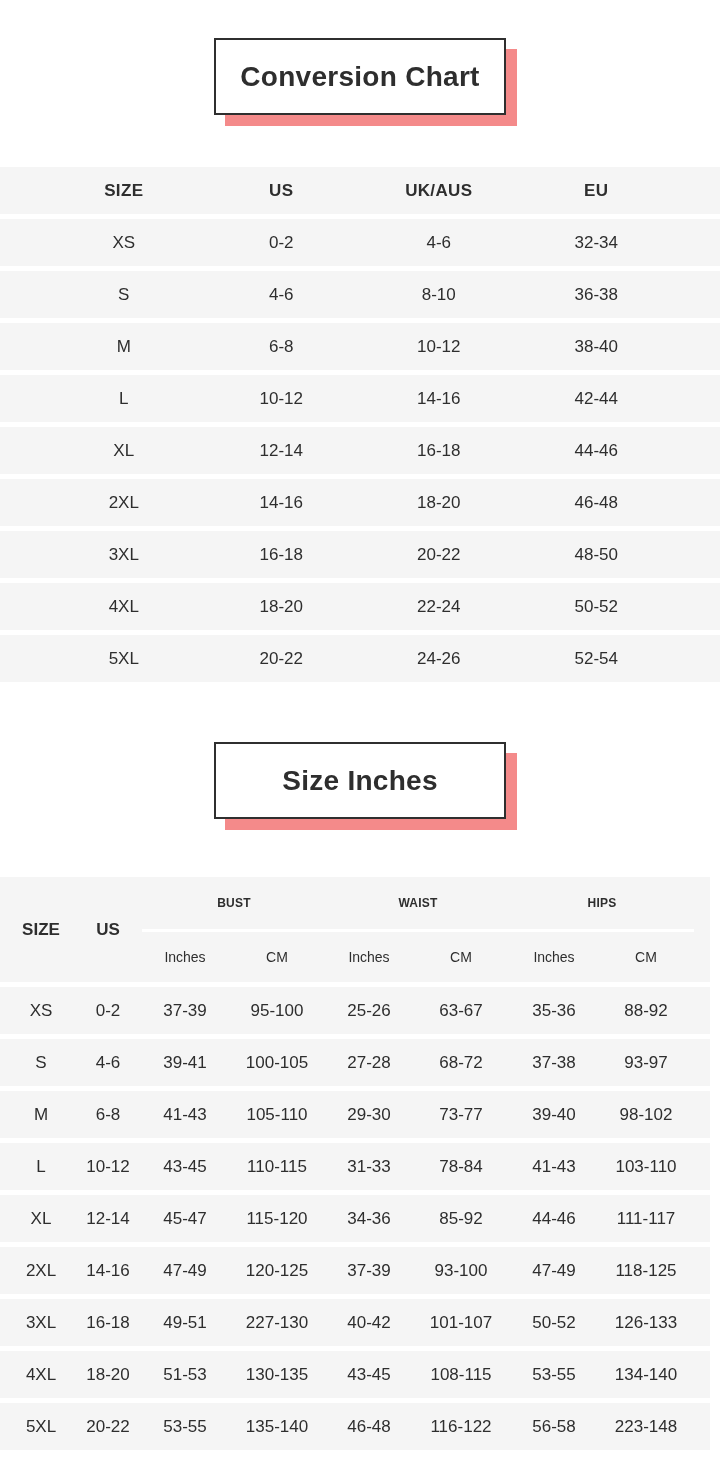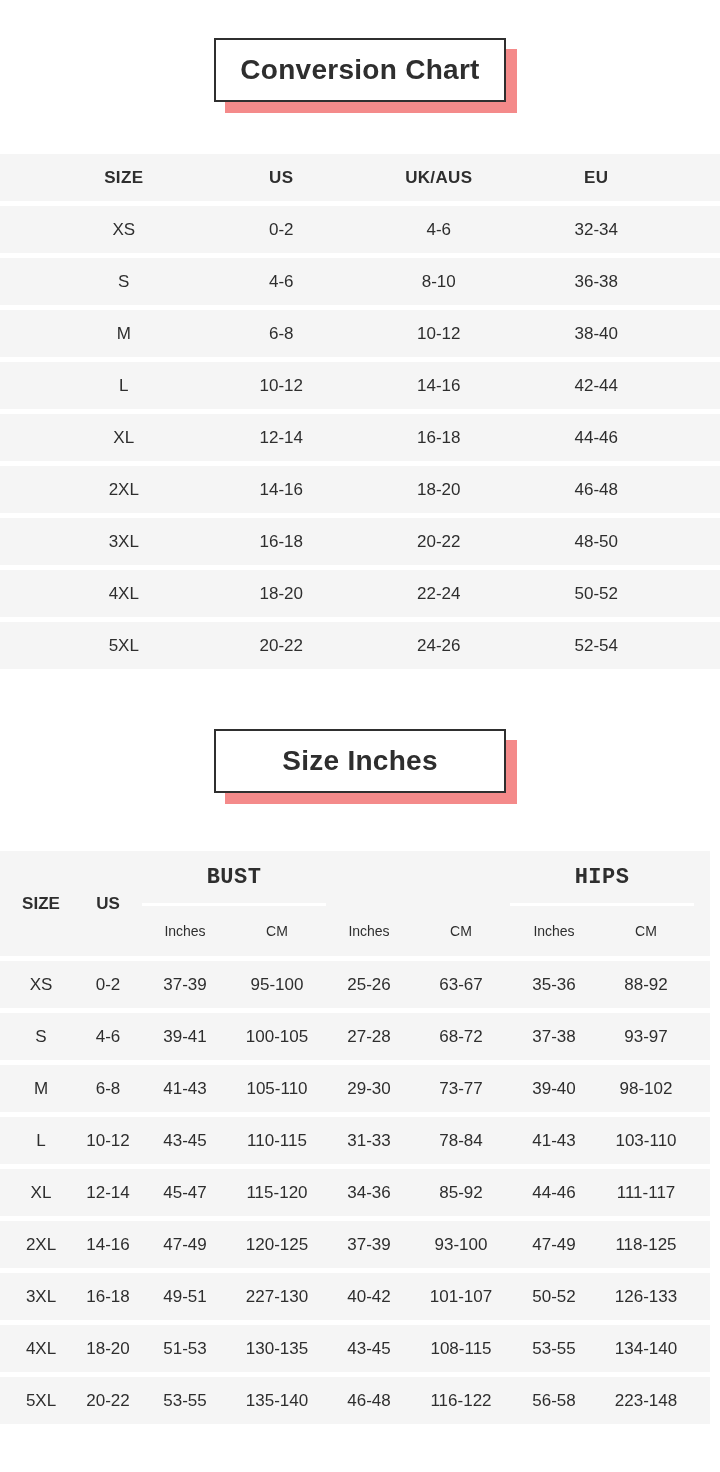--- a/index.html
+++ b/index.html
@@ -7,21 +7,21 @@
   body {
     width:720px; height:1472px;
     font-family:"Liberation Sans", sans-serif;
     color:var(--text, #2e2e2e);
     padding-top:38px;
     overflow:hidden;
   }
 
   
   .title-box {
-    width:292px; height:64px;
+    width:292px; height:77px;
     margin:0 auto;
     background:#ffffff;
     border:2px solid var(--border-dark, #2f2f2f);
     box-shadow:11px 11px 0 0 var(--accent-pink, #f48a8a);
     display:flex; align-items:center; justify-content:center;
   }
   .title-box h2 {
     font-size:28px; font-weight:700; letter-spacing:.01em;
     color:var(--text, #2e2e2e);
   }
@@ -53,23 +53,22 @@
   .sg-header {
     grid-template-rows:55px 50px;
     margin-bottom:5px;
     align-items:center;
   }
   .sg-header .sg-size { grid-column:1; grid-row:1 / 3; font-weight:700; font-size:17px; }
   .sg-header .sg-us   { grid-column:2; grid-row:1 / 3; font-weight:700; font-size:17px; }
   .sg-group {
     grid-row:1; align-self:stretch;
     display:flex; align-items:center; justify-content:center;
-    font-weight:700; font-size:22px; letter-spacing:.02em;
+    font-weight:700; font-size:12px; letter-spacing:.02em;
     border-bottom:3px solid #ffffff;
-    font-family:Liberation Mono, monospace;
   }
   .sg-group.g-bust  { grid-column:3 / 5; }
   .sg-group.g-waist { grid-column:5 / 7; }
   .sg-group.g-hips  { grid-column:7 / 9; }
   .sg-sub { grid-row:2; font-size:14px; font-weight:400; }
   .sg-sub.s1 { grid-column:3; } .sg-sub.s2 { grid-column:4; }
   .sg-sub.s3 { grid-column:5; } .sg-sub.s4 { grid-column:6; }
   .sg-sub.s5 { grid-column:7; } .sg-sub.s6 { grid-column:8; }
 
   .sg-row {
@@ -160,20 +159,21 @@
   <section>
     <div class="title-box mt-title2">
       <h2>Size Inches</h2>
     </div>
 
     <div class="sg-table">
       <div class="sg-grid-cols sg-header">
         <span class="sg-size">SIZE</span>
         <span class="sg-us">US</span>
         <span class="sg-group g-bust">BUST</span>
+        <span class="sg-group g-waist">WAIST</span>
         <span class="sg-group g-hips">HIPS</span>
         <span class="sg-sub s1">Inches</span>
         <span class="sg-sub s2">CM</span>
         <span class="sg-sub s3">Inches</span>
         <span class="sg-sub s4">CM</span>
         <span class="sg-sub s5">Inches</span>
         <span class="sg-sub s6">CM</span>
       </div>
       <div>
           <div class="sg-grid-cols sg-row">

